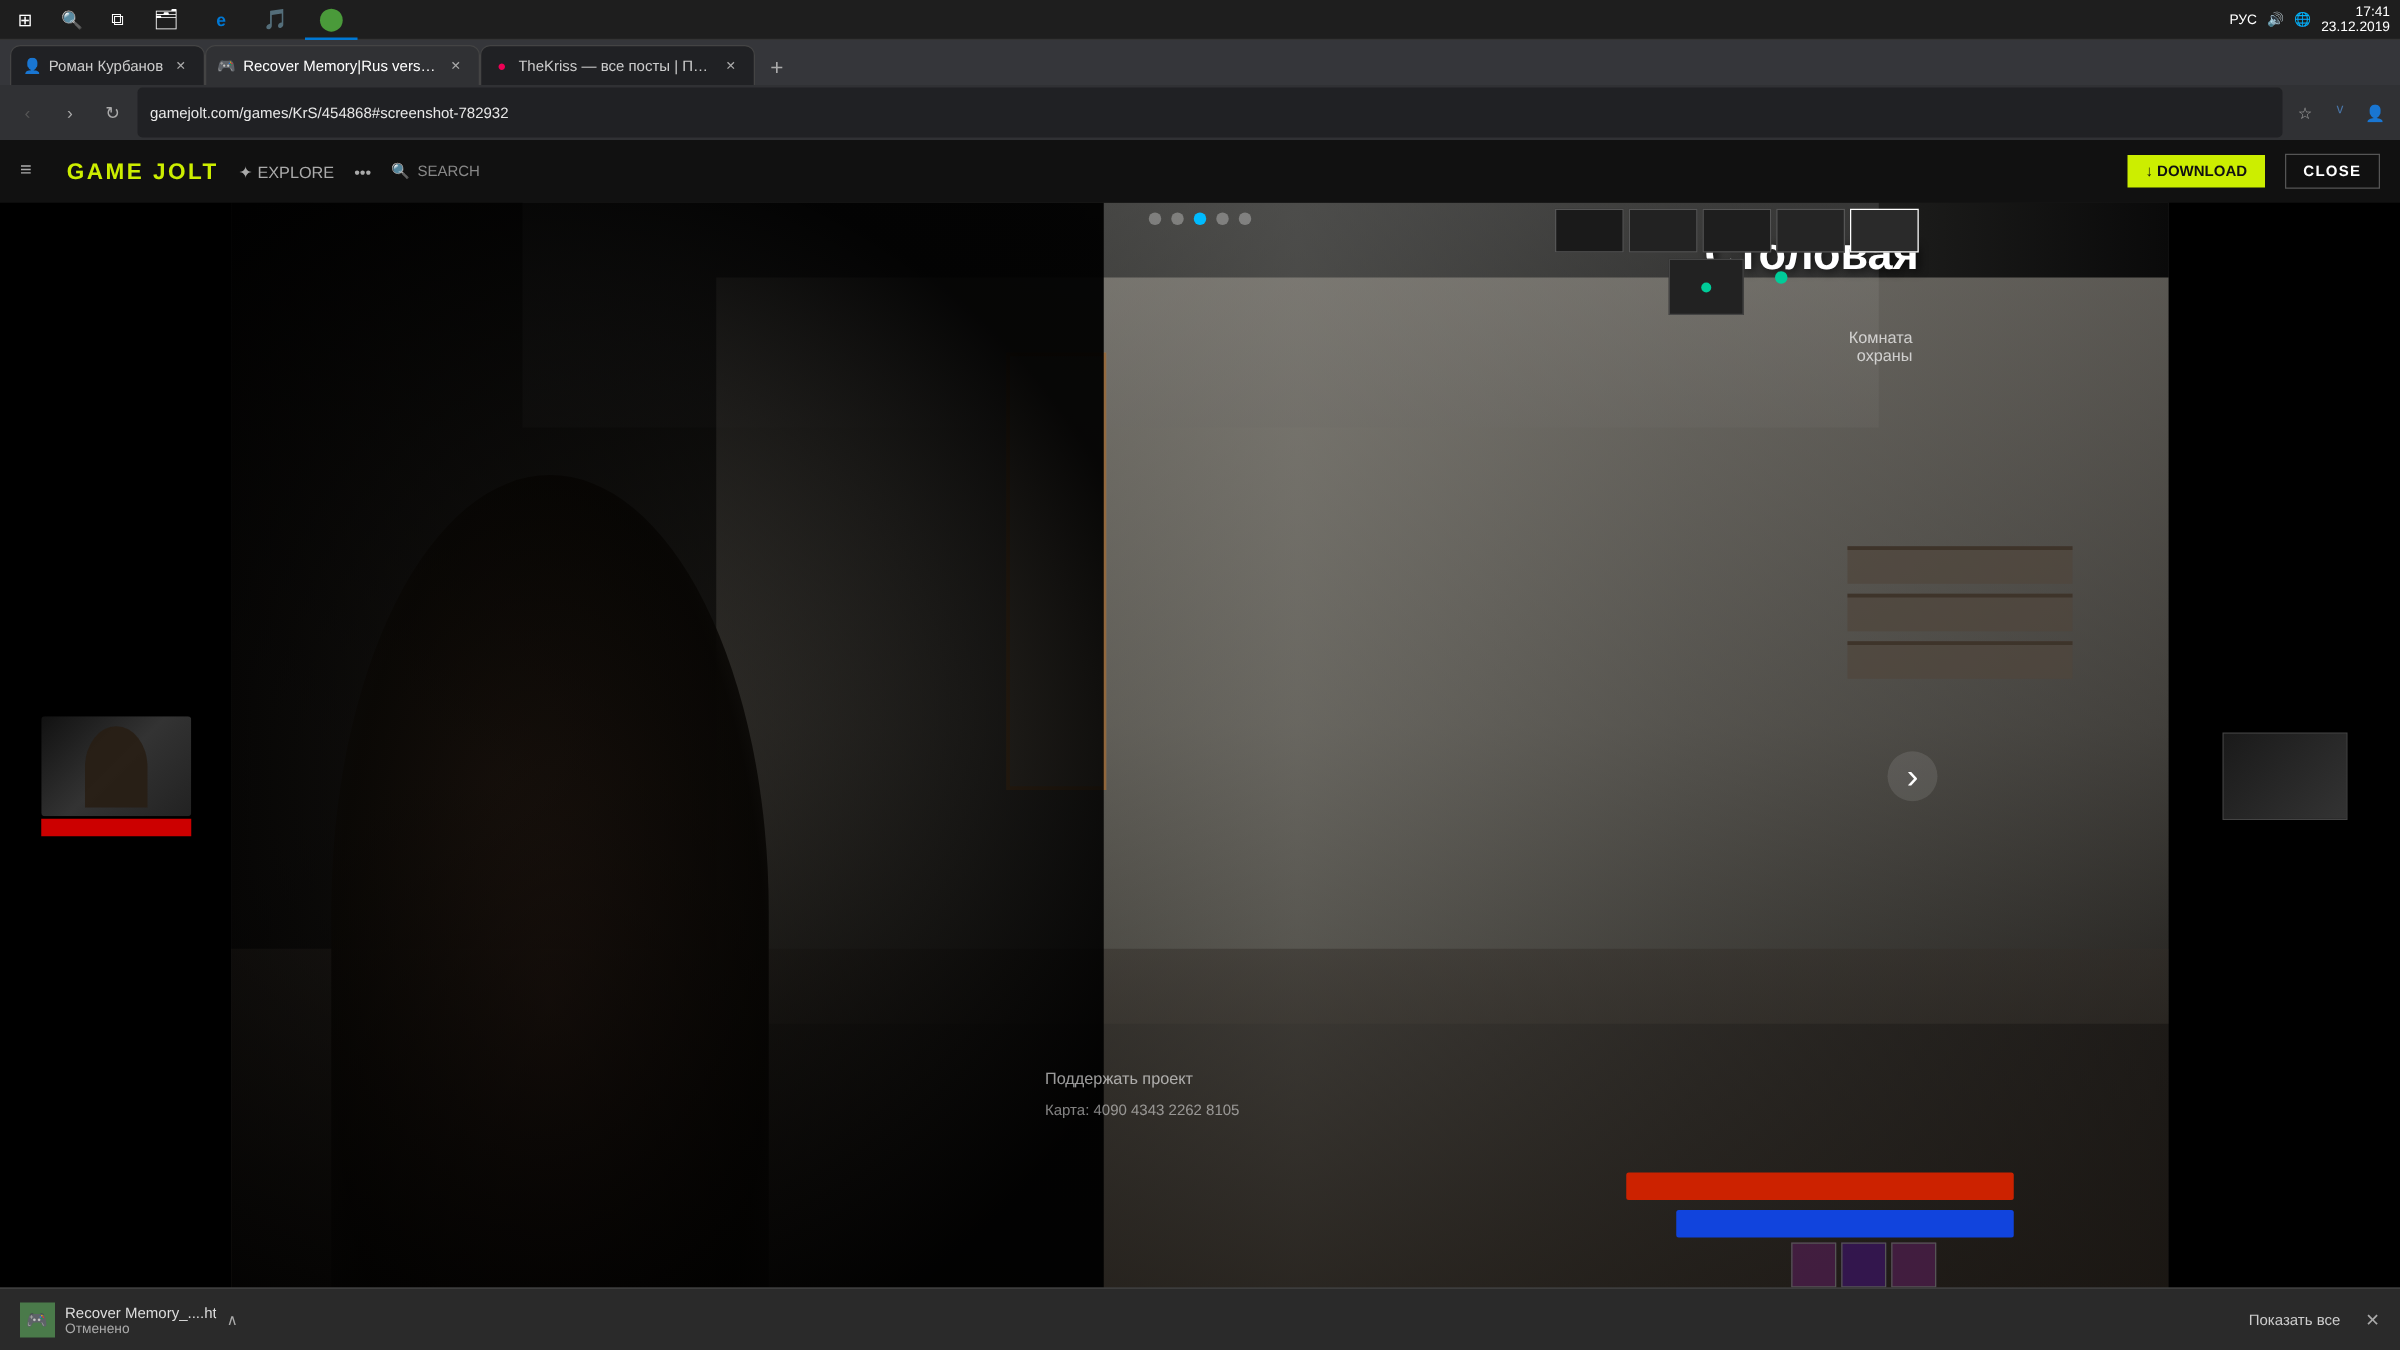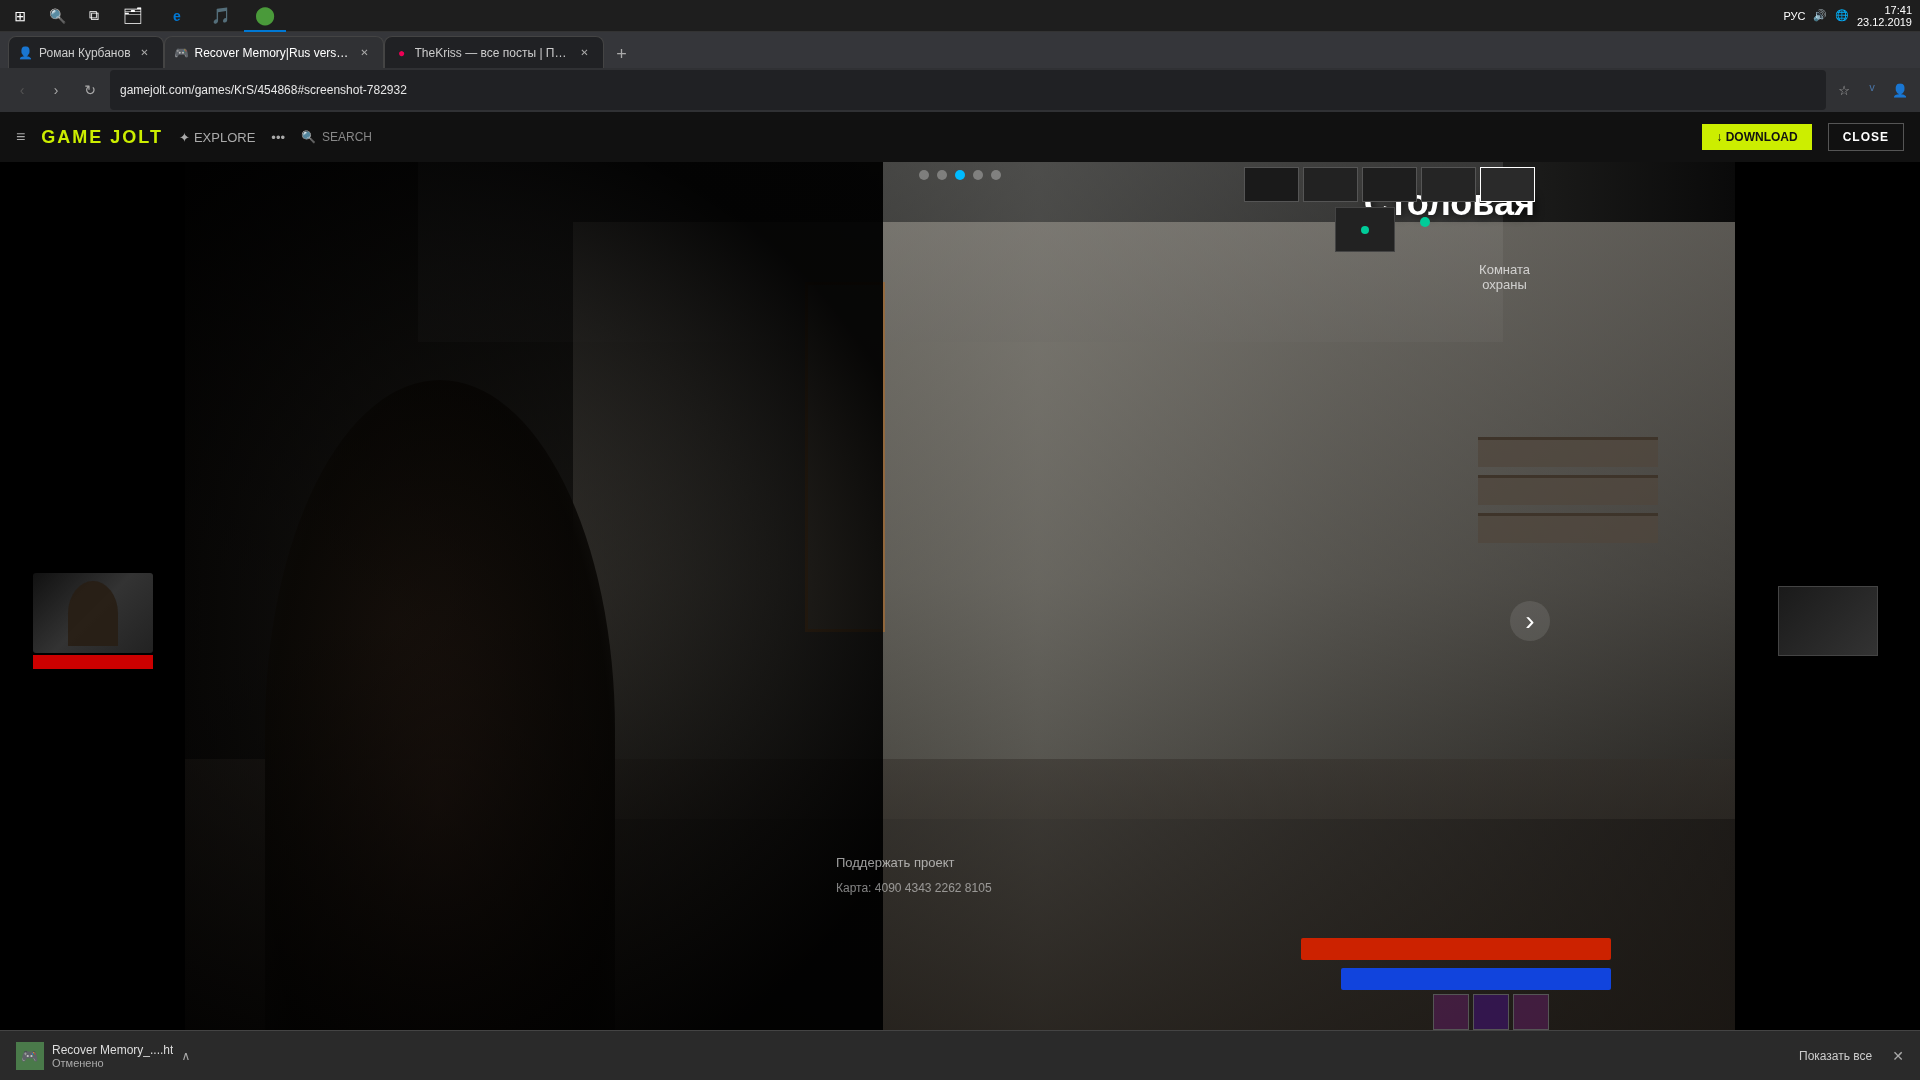--- a/index.html
+++ b/index.html
@@ -38,21 +38,21 @@
     .nav-btn.disabled { color: #555; cursor: default; }
     .address-input { flex: 1; height: 40px; background: #202124; border: none; border-radius: 4px; color: #e8e8e8; font-size: 12px; padding: 0 10px; outline: none; }
     .address-actions { display: flex; align-items: center; gap: 4px; }
     .addr-icon { width: 24px; height: 24px; display: flex; align-items: center; justify-content: center; color: #aaa; font-size: 13px; cursor: pointer; }
 
     
     .page-content { flex: 1; position: relative; overflow: hidden; background: #1a1a1a; }
 
     
     .gj-nav { position: absolute; top: 0; left: 0; width: 1920px; height: 50px; background: #111; display: flex; align-items: center; padding: 0 16px; gap: 16px; z-index: 20; }
-    .gj-logo { color: #ccee00; font-weight: 900; font-size: 18px; letter-spacing: 2px; }
+    .gj-logo { color: #ccee00; font-weight: 900; font-size: 18px; letter-spacing: 2px; margin-left: 12px; }
     .gj-nav-item { color: #aaa; font-size: 13px; display: flex; align-items: center; gap: 4px; cursor: pointer; }
     .gj-actions { display: flex; align-items: center; gap: 16px; margin-left: auto; }
     .gj-download-btn { background: #ccee00; color: #111; font-size: 12px; font-weight: bold; padding: 6px 14px; border: none; cursor: pointer; display: flex; align-items: center; gap: 6px; }
     .gj-close-btn { background: transparent; color: #fff; font-size: 12px; font-weight: bold; padding: 6px 14px; border: 1px solid #555; cursor: pointer; letter-spacing: 1px; }
 
     
     .screenshot-area { position: absolute; top: 50px; left: 0; width: 1920px; height: calc(100% - 50px); background: #000; display: flex; align-items: center; justify-content: center; }
 
     
     .left-panel { position: absolute; left: 0; top: 0; width: 185px; height: 100%; background: rgba(0,0,0,0.7); display: flex; flex-direction: column; align-items: center; justify-content: center; }
@@ -267,21 +267,21 @@
             <div class="thumb-strip-item" style="background:#252525;"></div>
             <div class="thumb-strip-item active" style="background:#2a2a2a;"></div>
           </div>
 
           <div class="mini-map">
             <div class="mini-map-dot"></div>
           </div>
 
           <div class="teal-dot"></div>
 
-          <div class="room-label-text" style="white-space:pre-line;">Комната
+          <div class="room-label-text" style="white-space:pre-line;text-align:right;">Комната
 охраны</div>
 
           <div class="next-arrow">›</div>
         </div>
       </div>
 
       <div class="right-panel">
         <div class="right-thumb" style="background: linear-gradient(135deg, #1a1a1a 0%, #333 100%);"></div>
       </div>
     </div>

